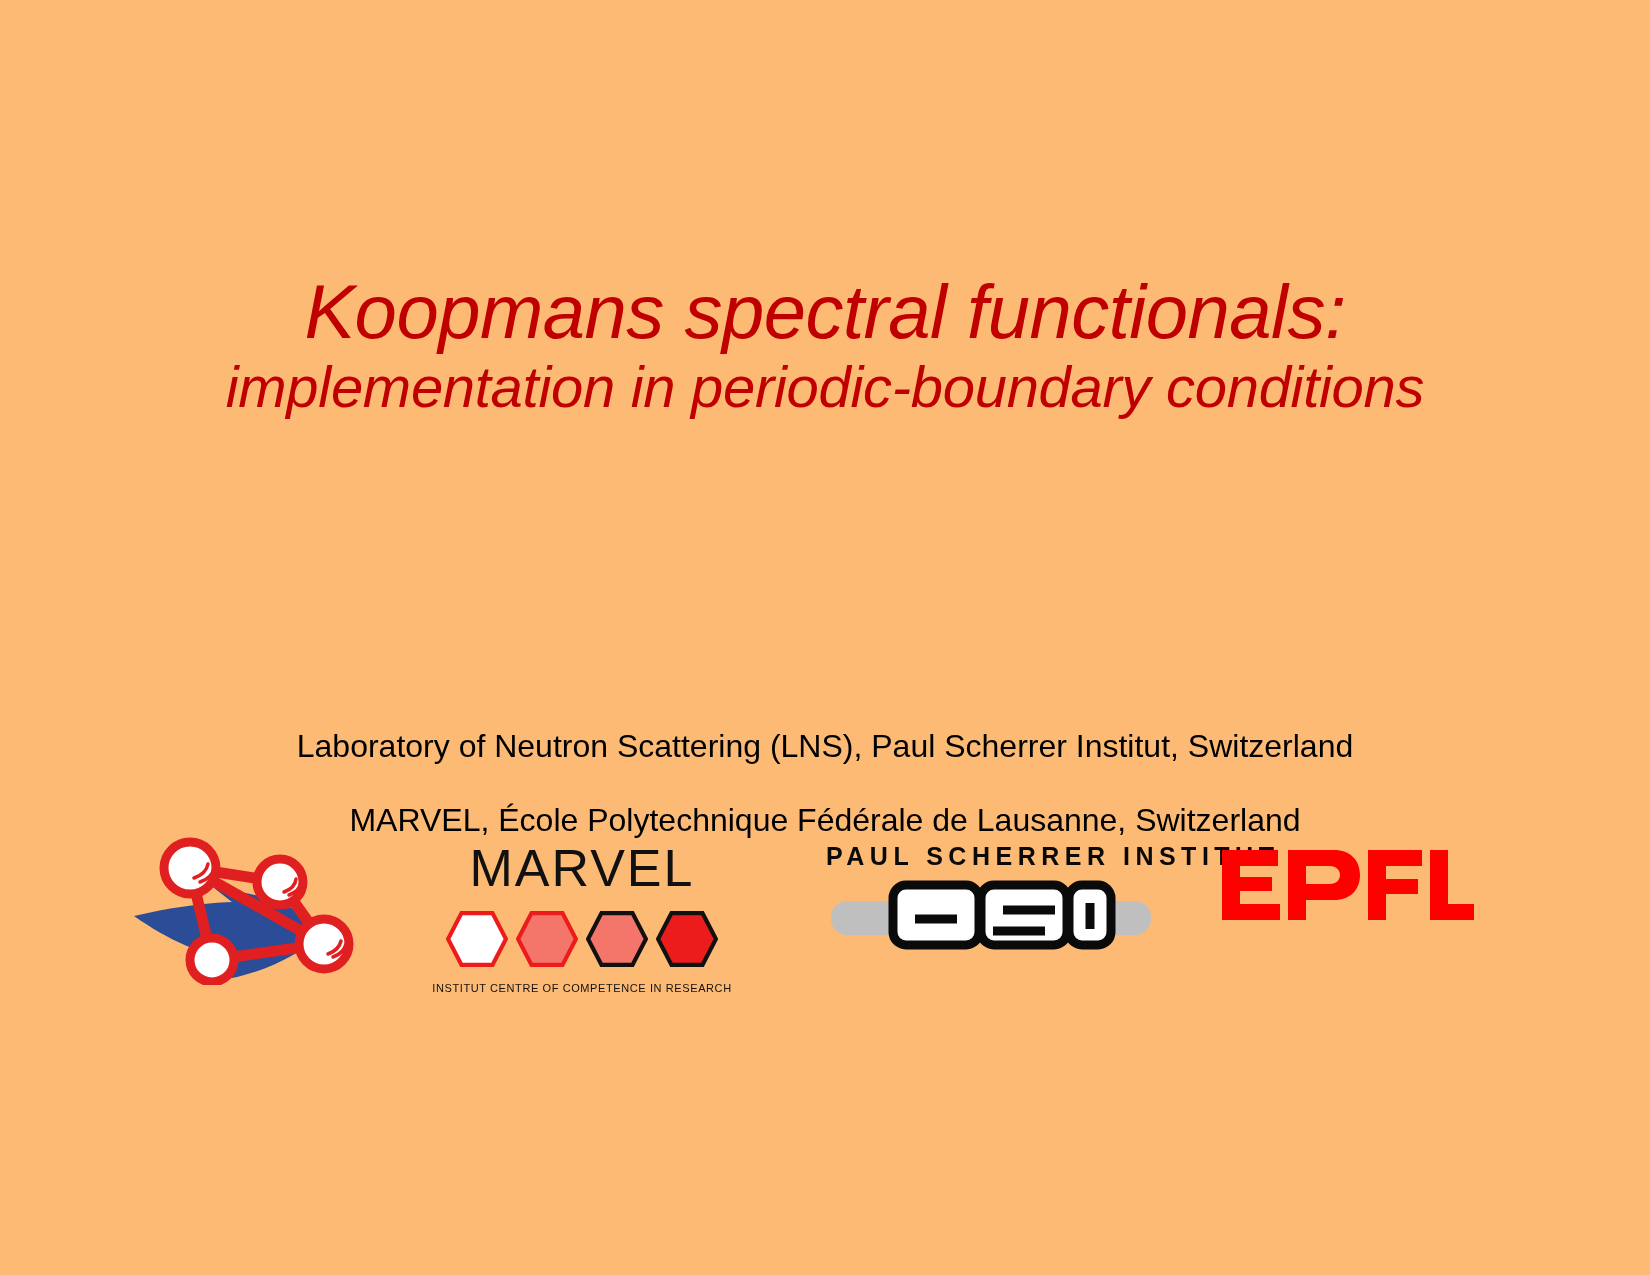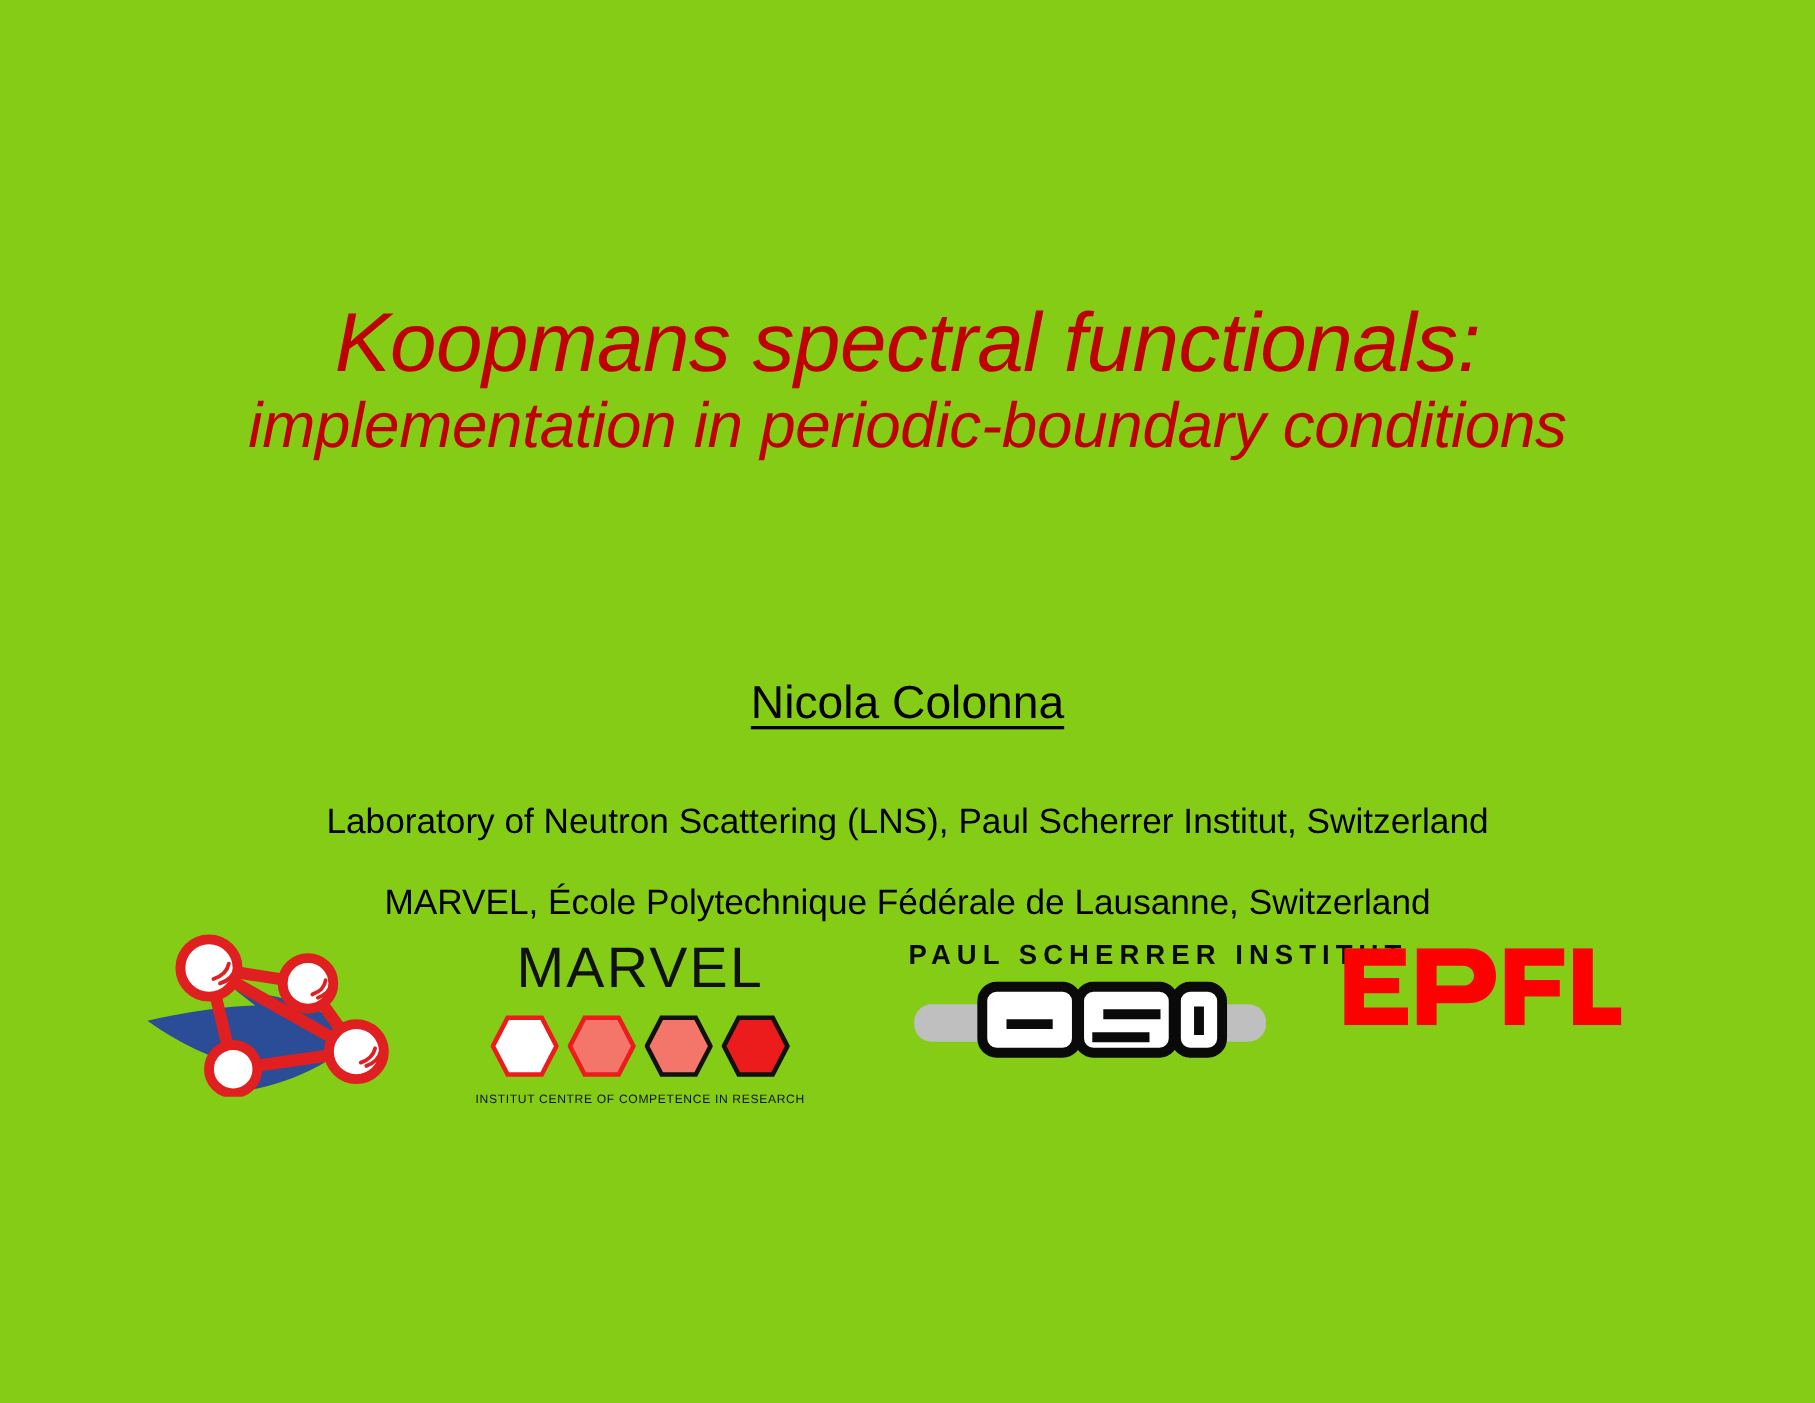--- a/index.html
+++ b/index.html
@@ -11,21 +11,21 @@
     width: 1650px;
     height: 1275px;
     font-family: "Liberation Sans", sans-serif;
     overflow: hidden;
     position: relative;
   }
 
   .slide {
     position: absolute;
     inset: 0;
-    background: #84cc16;
+    background: #fdba74;
   }
 
   
   .title-block {
     position: absolute;
     left: 0;
     right: 0;
     top: 272px;
     text-align: center;
     color: #C00000;
@@ -83,21 +83,21 @@
   
   .logo-row {
     position: absolute;
     left: 0;
     right: 0;
     top: 820px;
     height: 190px;
   }
   .logo {
     position: absolute;
-    top: 12px;
+    top: 0;
   }
 
   
   .logo-network { left: 128px; width: 240px; height: 165px; }
 
   
   .logo-marvel { left: 432px; width: 300px; height: 180px; text-align: center; }
   .marvel-word {
     font-size: 52px;
     letter-spacing: 2px;
@@ -146,23 +146,20 @@
 </head>
 <body>
 
 <div class="slide">
 
   <div class="title-block">
     <span class="title-main">Koopmans spectral functionals:</span>
     <span class="title-sub">implementation in periodic-boundary conditions</span>
   </div>
 
-  <div class="author-block">
-    <span class="author-name">Nicola Colonna</span>
-  </div>
 
   <div class="affiliations">
     <span class="affil-line">Laboratory of Neutron Scattering (LNS), Paul Scherrer Institut, Switzerland</span>
     <span class="affil-line">MARVEL, École Polytechnique Fédérale de Lausanne, Switzerland</span>
   </div>
 
   <div class="logo-row">
 
     <div class="logo logo-network">
       <svg width="240" height="165" viewBox="0 0 240 165">

